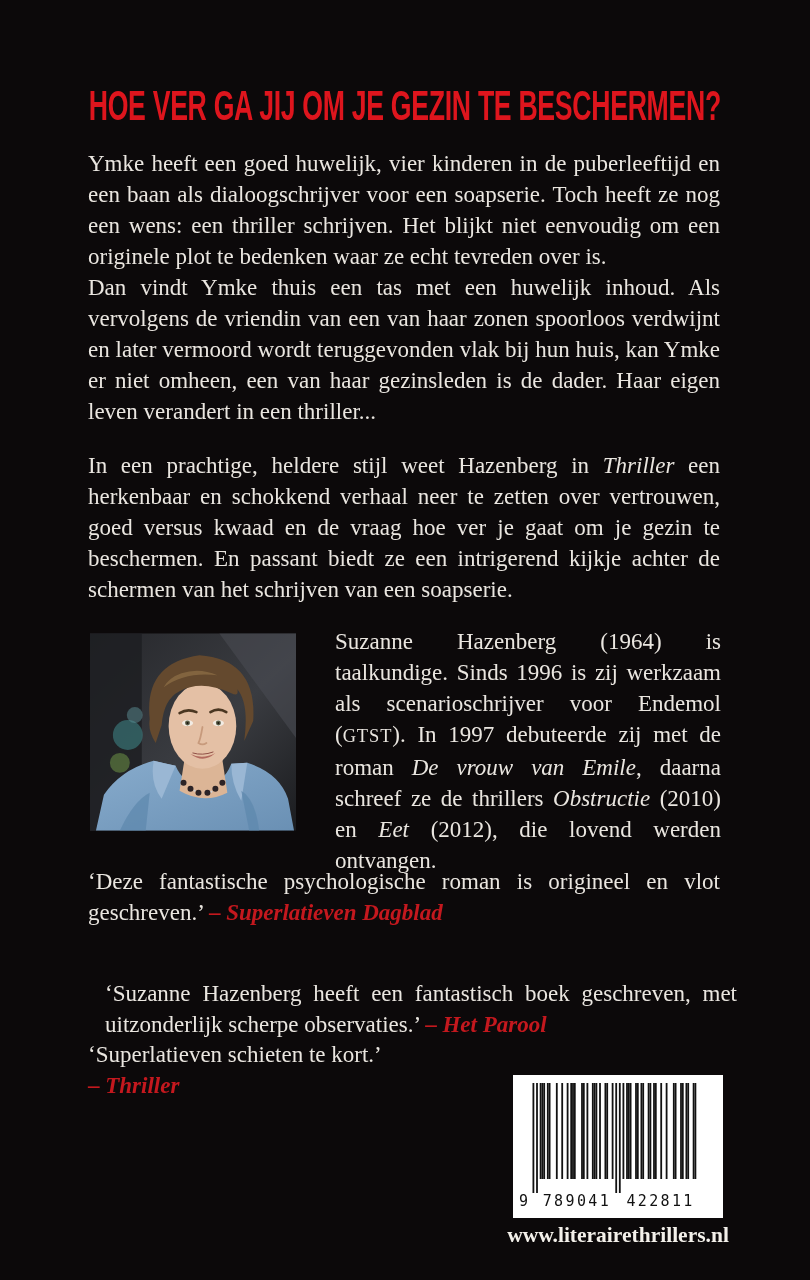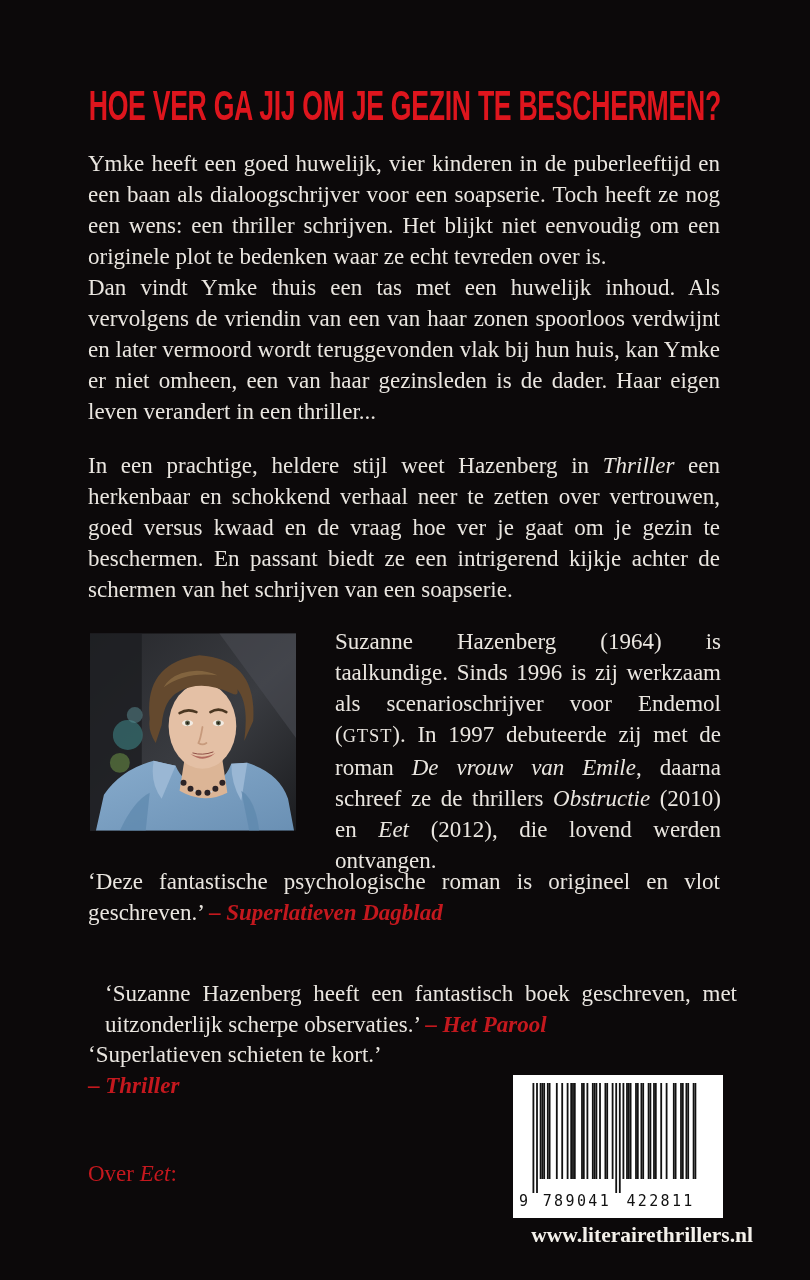--- a/index.html
+++ b/index.html
@@ -45,21 +45,21 @@
   .s-i{font-style:italic;margin-top:44px;}
   .s-b{font-weight:bold;}
   .s-bi{font-weight:bold;font-style:italic;}
   .s-red{color:var(--accent-red);}
   .s-sc{font-size:.8em;letter-spacing:.05em;}
   
   #barcode-box{left:513px;top:1075px;width:210px;height:143px;background:#ffffff;}
   #barcode-box svg{display:block;}
   
   #website{
-    top:1222px;left:483px;width:270px;text-align:right;
+    top:1222px;left:483px;width:270px;text-align:center;
     color:#f3f0ea;font-weight:700;font-size:21.5px;line-height:26px;
   }
 </style>
 </head>
 <body>
 
 <div class="abs headline-wrap">
   <div class="headline">HOE VER GA JIJ OM JE GEZIN TE BESCHERMEN?</div>
 </div>
 
@@ -140,21 +140,20 @@
 
 <div class="abs bodytext review" id="review-2">
   <div class="quote"><span>‘Suzanne Hazenberg heeft een fantastisch boek geschreven, met uitzonderlijk scherpe observaties.’ </span><span class="s-red s-b">– </span><span class="s-red s-bi">Het Parool</span></div>
 </div>
 
 <div class="abs bodytext review" id="review-3">
   <div class="quote" style="text-align:left"><span>‘Superlatieven schieten te kort.’</span><br><span class="s-red s-b">– </span><span class="s-red s-bi">Thriller</span></div>
 </div>
 
 <div class="abs bodytext review" id="review-4">
-  <div class="header"><span class="s-red">Over </span><span class="s-red s-i">Eet</span><span class="s-red">:</span></div>
 </div>
 
 <div class="abs" id="barcode-box">
   <svg width="210" height="143" viewBox="0 0 210 143" xmlns="http://www.w3.org/2000/svg" id="barcode-svg" fill="#121212">
       <rect x="19.50" y="8" width="1.80" height="110"></rect>
       <rect x="23.10" y="8" width="1.80" height="110"></rect>
       <rect x="26.70" y="8" width="1.80" height="96"></rect>
       <rect x="28.50" y="8" width="1.80" height="96"></rect>
       <rect x="30.30" y="8" width="1.80" height="96"></rect>
       <rect x="33.90" y="8" width="1.80" height="96"></rect>

